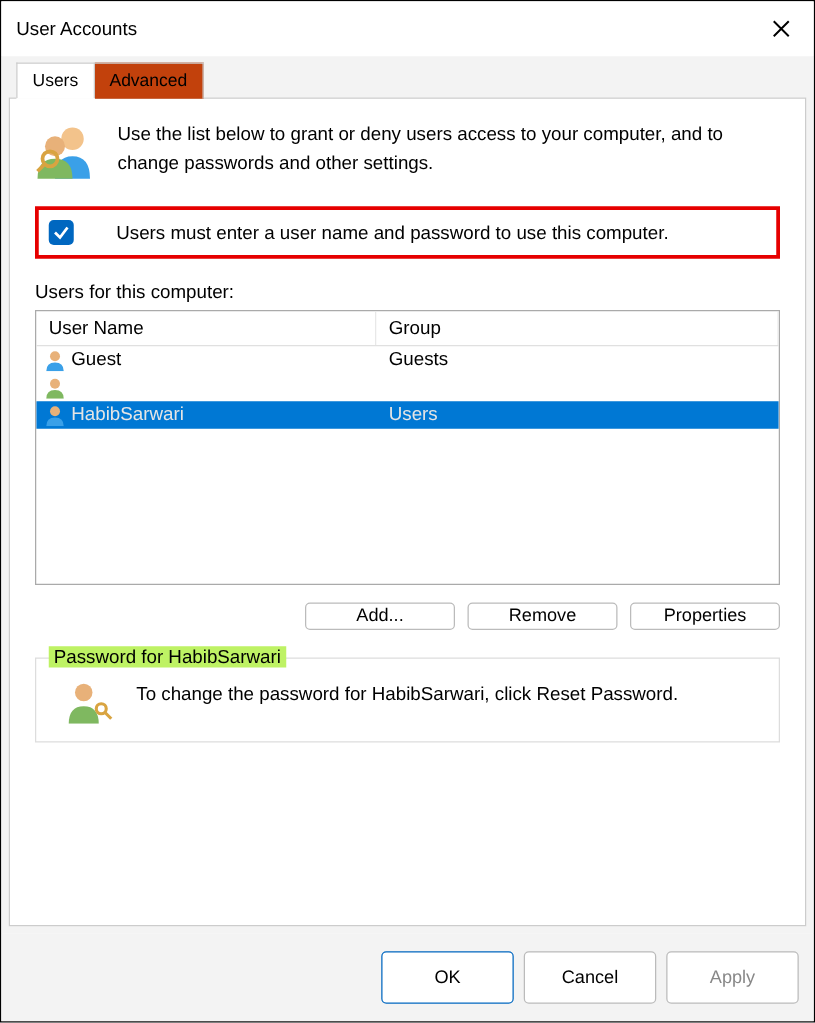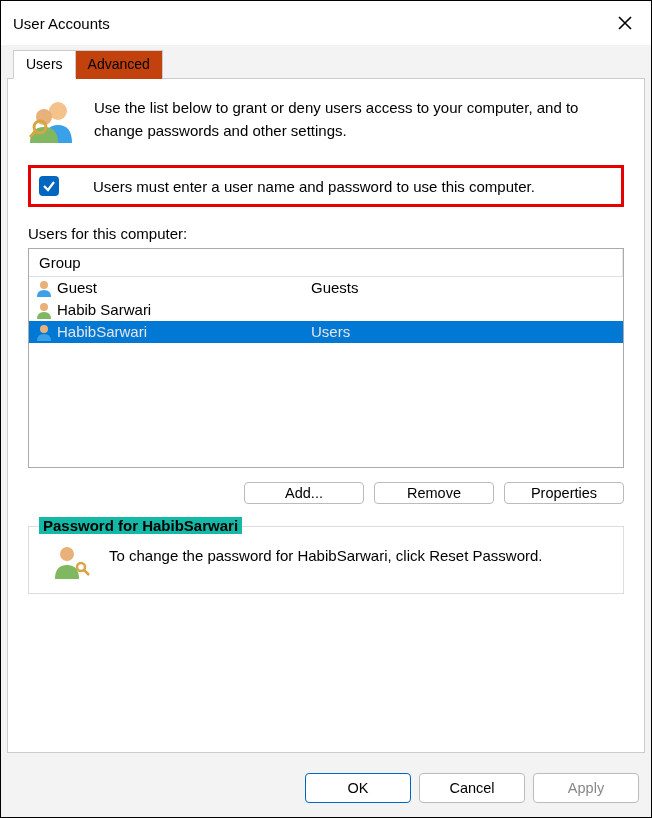--- a/index.html
+++ b/index.html
@@ -139,44 +139,43 @@
     }
     .groupbox {
       border: 1px solid #ddd;
       margin-top: 22px;
       padding: 18px 16px 14px 16px;
       position: relative;
     }
     .groupbox-title {
       position: absolute;
       top: -10px; left: 10px;
-      background: #14b8a6;
+      background: #bef264;
       padding: 0 4px;
       font-size: 15px;
-      font-weight: bold;
     }
     .pw-row {
       display: flex;
       gap: 18px;
       align-items: flex-start;
     }
     .pw-icon { width: 40px; height: 34px; flex-shrink: 0; margin-left: 6px; }
     .pw-text { font-size: 15px; line-height: 1.5; }
     .pw-btn-row {
       display: flex; justify-content: flex-end; margin-top: 12px;
     }
     .pw-btn-row .btn { min-width: 160px; }
     .footer {
       background: #f3f3f3;
       padding: 14px 12px 14px 12px;
       display: flex;
       justify-content: flex-end;
       gap: 8px;
     }
-    .footer .btn { min-width: 106px; height: 30px; }
+    .footer .btn { min-width: 106px; height: 42px; }
     .footer .btn.ok { border: 1px solid #0067c0; }
     .footer .btn.disabled { color: #888; cursor: default; }
   </style>
 </head>
 <body>
 
 <div class="titlebar">
   <span class="title">User Accounts</span>
   <div class="close-btn">
     <svg viewBox="0 0 16 16">
@@ -210,36 +209,36 @@
             <path d="M2 7 L6 11 L12 3" stroke="#fff" stroke-width="2.2" fill="none"></path>
           </svg>
       </div>
       <span class="checkbox-label">Users must enter a user name and password to use this computer.</span>
     </div>
 
     <div class="users-label">Users for this computer:</div>
 
     <div class="listview">
       <div class="list-header">
+        <div class="col col-user">User Name</div>
         <div class="col col-group">Group</div>
       </div>
       <div class="row">
         <svg class="row-icon" viewBox="0 0 18 18">
             <circle cx="9" cy="6" r="4" fill="#e8b179"></circle>
             <path d="M2 18 Q2 11 9 11 Q16 11 16 18 Z" fill="#3aa0e8"></path>
           </svg>
         <span class="cell-user">Guest</span>
         <span class="cell-group">Guests</span>
       </div>
       <div class="row">
         <svg class="row-icon" viewBox="0 0 18 18">
             <circle cx="9" cy="6" r="4" fill="#e8b179"></circle>
             <path d="M2 18 Q2 11 9 11 Q16 11 16 18 Z" fill="#7fb860"></path>
           </svg>
-        <span class="cell-user">Habib Sarwari</span>
       </div>
       <div class="row sel">
         <svg class="row-icon" viewBox="0 0 18 18">
             <circle cx="9" cy="6" r="4" fill="#e8b179"></circle>
             <path d="M2 18 Q2 11 9 11 Q16 11 16 18 Z" fill="#3aa0e8"></path>
           </svg>
         <span class="cell-user">HabibSarwari</span>
         <span class="cell-group">Users</span>
       </div>
     </div>

